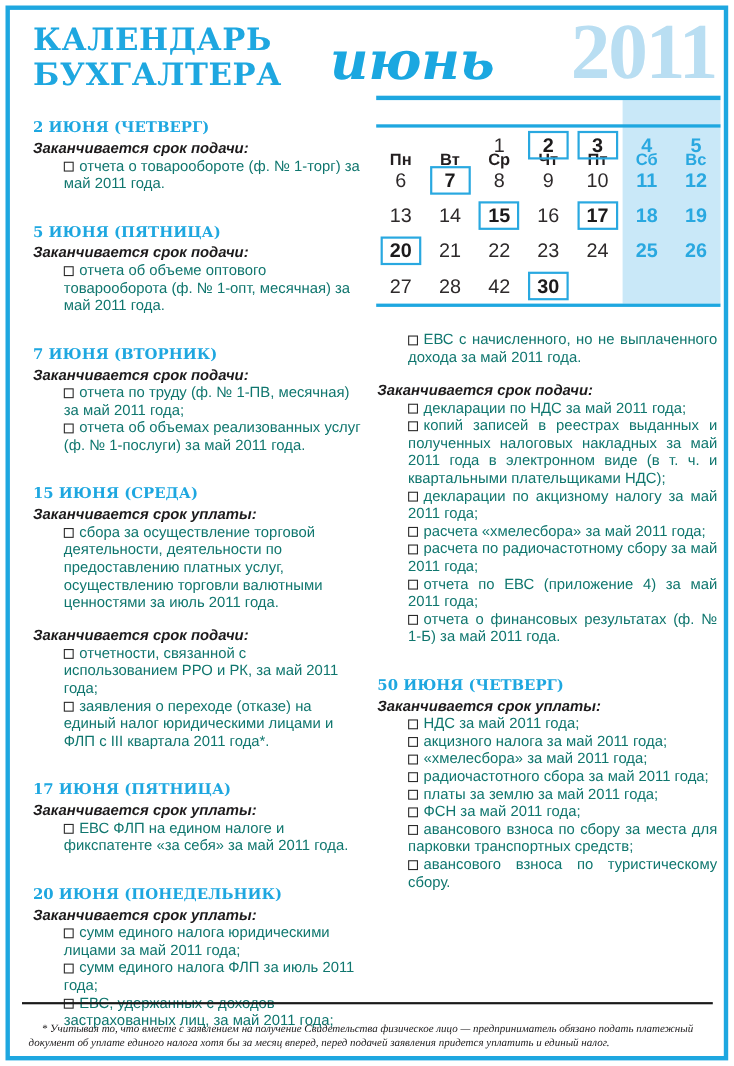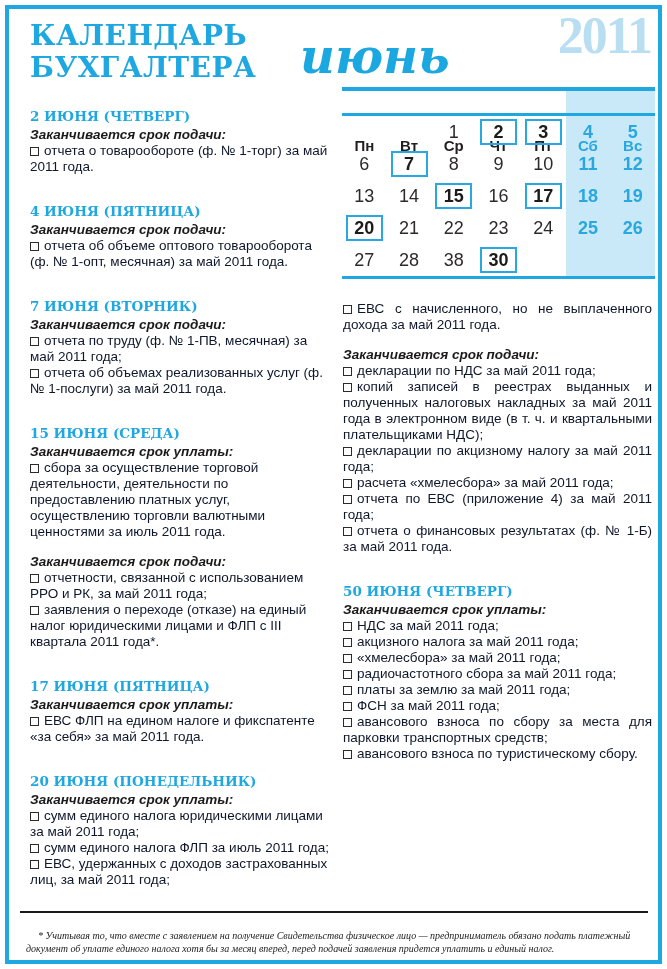--- a/index.html
+++ b/index.html
@@ -19,21 +19,21 @@
     font-size:28px; line-height:32px; color:#1ea7e0; letter-spacing:0.5px;
   }
   .month {
     position:absolute; left:300px; top:28px;
     font-family:"DejaVu Serif", serif; font-style:italic; font-weight:700;
     font-size:48px; color:#1ba7e0;
   }
   .year {
     position:absolute; right:16px; top:6px;
     font-family:"Liberation Serif", serif; font-weight:700;
-    font-size:52px; letter-spacing:-2px; color:#b9def2;
+    font-size:72px; letter-spacing:-2px; color:#b9def2;
   }
   
   .calendar { position:absolute; left:342px; top:87px; width:313px; }
   .weekend-bg {
     position:absolute; top:4px; bottom:3px; right:0;
     width:calc(100% * 2 / 7); background:#c9e8f8; z-index:0;
   }
   .cal-head {
     position:relative; z-index:1;
     display:grid; grid-template-columns:repeat(7,1fr);
@@ -63,21 +63,21 @@
   .col { position:absolute; font-size:13.5px; line-height:16px; }
   .col-left  { left:30px;  top:108px; width:300px; }
   .col-right { left:343px; top:301px; width:309px; text-align:justify; }
   .section { margin-bottom:28px; }
   .group + .group { margin-top:14px; }
   .sec-heading {
     font-family:"DejaVu Serif", serif; font-weight:700;
     font-size:13.5px; color:#1ea7e0; margin-bottom:3px; text-align:left;
   }
   .type-label { font-weight:700; font-style:italic; color:#1c1a1b; text-align:left; }
-  .item { color:#0f172a; }
+  .item { color:#0f766e;margin-left:28px; }
   .checkbox {
     display:inline-block; width:9px; height:9px;
     border:1px solid #2b2b2b; margin-right:5px; vertical-align:-0.5px;
     background:#fff;
   }
   
   .foot-rule {
     position:absolute; left:20px; top:911px; width:628px;
     border-top:2px solid #1a1a1a;
   }
@@ -147,40 +147,40 @@
           <span class="daybox">20</span>
         </div>
         <div class="day">21</div>
         <div class="day">22</div>
         <div class="day">23</div>
         <div class="day">24</div>
         <div class="day we">25</div>
         <div class="day we">26</div>
         <div class="day">27</div>
         <div class="day">28</div>
-        <div class="day">38</div>
+        <div class="day">42</div>
         <div class="day">
           <span class="daybox">30</span>
         </div>
         <div class="day"></div>
         <div class="day we"></div>
         <div class="day we"></div>
       </div>
   </div>
 
   <div class="col col-left">
       <div class="section">
         <div class="sec-heading">2 ИЮНЯ (ЧЕТВЕРГ)</div>
         <div class="group">
           <div class="type-label">Заканчивается срок подачи:</div>
           <div class="item"><span class="checkbox"></span>отчета о товарообороте (ф. № 1-торг) за май 2011 года.</div>
         </div>
       </div>
       <div class="section">
-        <div class="sec-heading">4 ИЮНЯ (ПЯТНИЦА)</div>
+        <div class="sec-heading">5 ИЮНЯ (ПЯТНИЦА)</div>
         <div class="group">
           <div class="type-label">Заканчивается срок подачи:</div>
           <div class="item"><span class="checkbox"></span>отчета об объеме оптового товарооборота (ф. № 1-опт, месячная) за май 2011 года.</div>
         </div>
       </div>
       <div class="section">
         <div class="sec-heading">7 ИЮНЯ (ВТОРНИК)</div>
         <div class="group">
           <div class="type-label">Заканчивается срок подачи:</div>
           <div class="item"><span class="checkbox"></span>отчета по труду (ф. № 1-ПВ, месячная) за май 2011 года;</div>
@@ -220,20 +220,21 @@
       <div class="section">
         <div class="group">
           <div class="item"><span class="checkbox"></span>ЕВС с начисленного, но не выплаченного дохода за май 2011 года.</div>
         </div>
         <div class="group">
           <div class="type-label">Заканчивается срок подачи:</div>
           <div class="item"><span class="checkbox"></span>декларации по НДС за май 2011 года;</div>
           <div class="item"><span class="checkbox"></span>копий записей в реестрах выданных и полученных налоговых накладных за май 2011 года в электронном виде (в т. ч. и квартальными плательщиками НДС);</div>
           <div class="item"><span class="checkbox"></span>декларации по акцизному налогу за май 2011 года;</div>
           <div class="item"><span class="checkbox"></span>расчета «хмелесбора» за май 2011 года;</div>
+          <div class="item"><span class="checkbox"></span>расчета по радиочастотному сбору за май 2011 года;</div>
           <div class="item"><span class="checkbox"></span>отчета по ЕВС (приложение 4) за май 2011 года;</div>
           <div class="item"><span class="checkbox"></span>отчета о финансовых результатах (ф. № 1-Б) за май 2011 года.</div>
         </div>
       </div>
       <div class="section">
         <div class="sec-heading">50 ИЮНЯ (ЧЕТВЕРГ)</div>
         <div class="group">
           <div class="type-label">Заканчивается срок уплаты:</div>
           <div class="item"><span class="checkbox"></span>НДС за май 2011 года;</div>
           <div class="item"><span class="checkbox"></span>акцизного налога за май 2011 года;</div>

